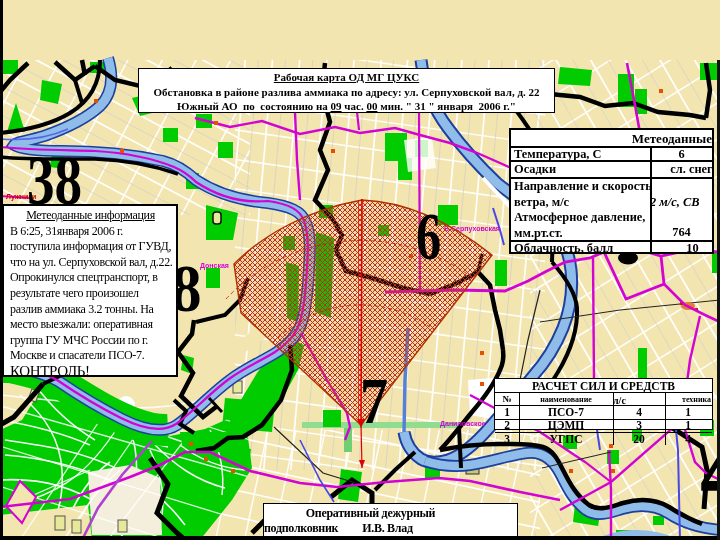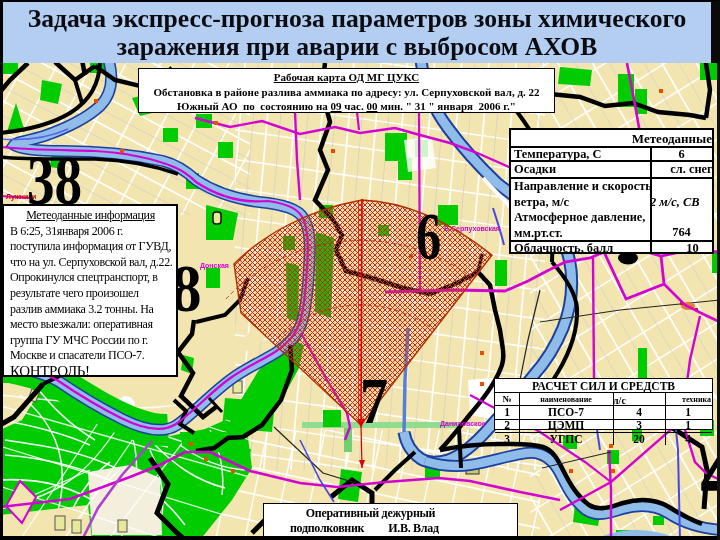--- a/index.html
+++ b/index.html
@@ -384,23 +384,20 @@
 <text transform="translate(360,423) scale(0.85,1)" font-family="Liberation Serif, serif" font-weight="bold" font-size="66" fill="#000">7</text>
 
 <text transform="translate(700,503) scale(0.95,1)" font-family="Liberation Serif, serif" font-weight="bold" font-size="97" fill="#000">4</text>
 </g>
 
   <rect x="0" y="0" width="3" height="540" fill="#000"></rect>
   <rect x="0" y="536" width="720" height="4" fill="#000"></rect>
   <rect x="717" y="60" width="3" height="480" fill="#111"></rect>
 </svg>
 
-<div id="title" style="position:absolute;left:0;top:0;width:720px;height:63px;background:#B3CEF1;border-top:2px solid #000;border-left:3px solid #000;border-right:9px solid #0a0a0a;box-sizing:border-box;text-align:center;font-weight:bold;font-size:25.6px;line-height:27.5px;color:#0b0b12;padding-top:3px;">
-Задача экспресс-прогноза параметров зоны химического<br>заражения при аварии с выбросом АХОВ
-</div>
 
 <div class="box" id="workcard" style="left:138px;top:68px;width:417px;height:45px;border-width:1px;text-align:center;font-weight:bold;font-size:11px;line-height:14.5px;padding-top:1px;">
 <u>Рабочая карта ОД МГ ЦУКС</u><br>
 Обстановка в районе разлива аммиака по адресу: ул. Серпуховской вал, д. 22<br>
 Южный АО&nbsp; по&nbsp; состоянию на <u>09</u> час. <u>00</u> мин. " 31 " января&nbsp; 2006 г."
 </div>
 
 <div class="box" id="refinfo" style="left:2px;top:204px;width:176px;height:173px;border-width:2px;font-size:12px;letter-spacing:-0.35px;line-height:15.6px;padding:2px 0 0 6px;white-space:nowrap;overflow:hidden;">
 <div style="text-align:center;padding-right:5px;"><u>Метеоданные информация</u></div>
 В 6:25, 31января 2006 г.<br>
@@ -464,16 +461,16 @@
  <div style="position:absolute;left:170px;top:40px;width:46px;text-align:center;">1</div>
 
  <div style="position:absolute;left:0;top:53.5px;width:24px;text-align:center;">3</div>
  <div style="position:absolute;left:24px;top:53.5px;width:94px;text-align:center;">УГПС</div>
  <div style="position:absolute;left:118px;top:53.5px;width:52px;text-align:center;">20</div>
  <div style="position:absolute;left:170px;top:53.5px;width:46px;text-align:center;">4</div>
 </div>
 
 <div class="box" id="duty" style="left:263px;top:503px;width:255px;height:34px;border-width:1.5px;font-weight:bold;font-size:12px;letter-spacing:-0.3px;line-height:15px;padding-top:2px;">
 <div style="text-align:center;padding-right:40px;">Оперативный дежурный</div>
-<div><span style="margin-left:26px;">подполковник</span><span style="margin-left:24px;">И.В. Влад</span></div>
+<div><span style="">подполковник</span><span style="margin-left:24px;">И.В. Влад</span></div>
 </div>
 
 </div>
 
 </body></html>

